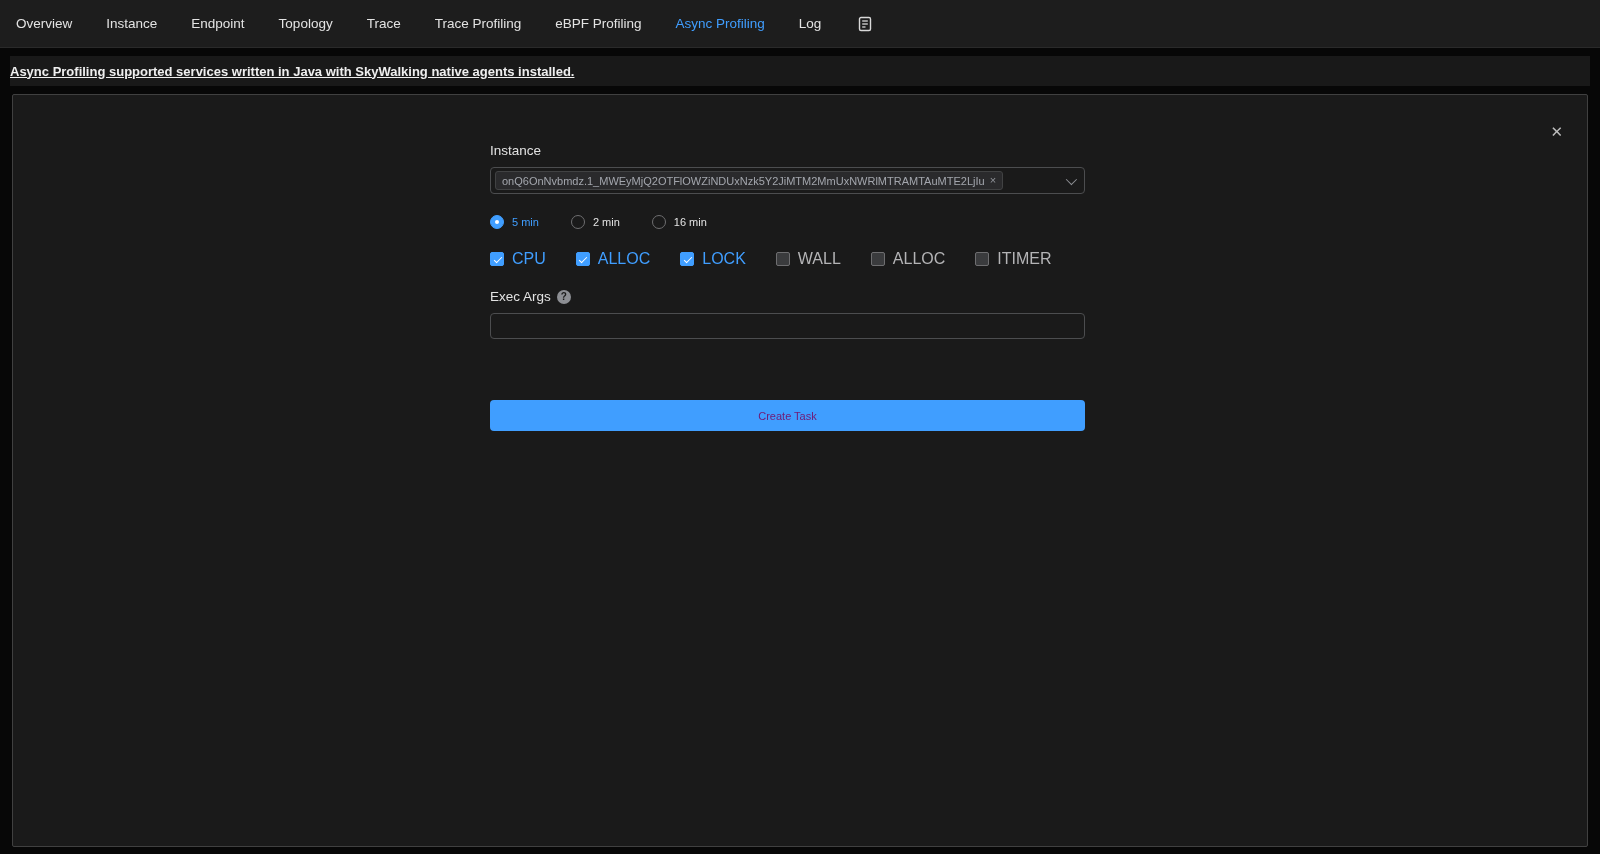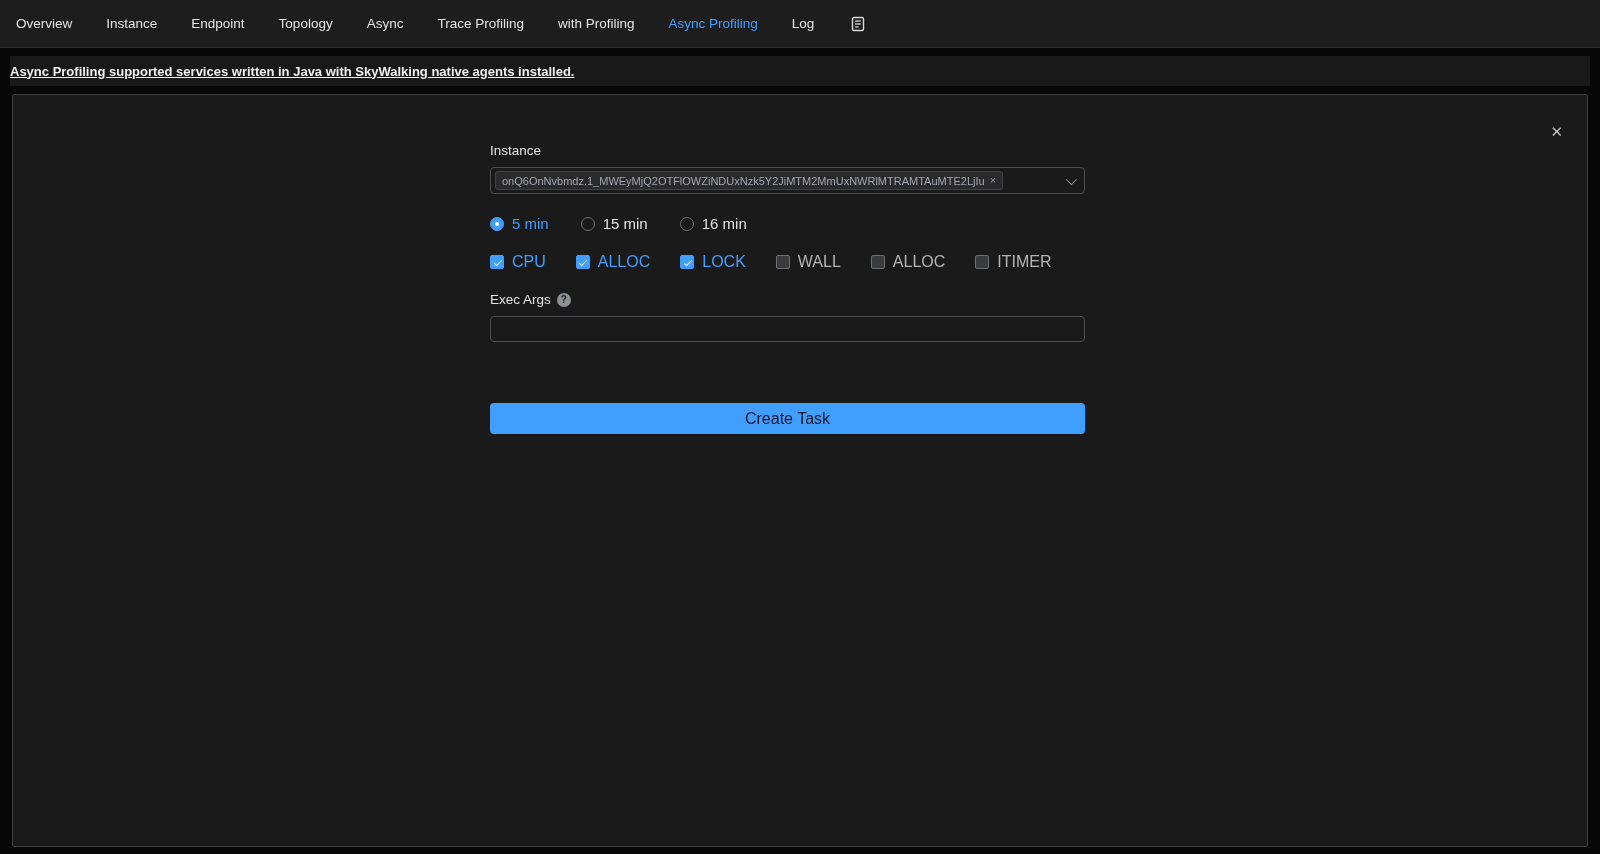--- a/index.html
+++ b/index.html
@@ -147,21 +147,21 @@
   }
   .radio-dot.on::after {
     content: "";
     position: absolute;
     left: 50%; top: 50%;
     width: 4px; height: 4px;
     border-radius: 50%;
     background: #fff;
     transform: translate(-50%, -50%);
   }
-  .radio-label { font-size: 15px; color: #e3e3e3; }
+  .radio-label { font-size: 11px; color: #e3e3e3; }
   .radio-label.on { color: #409eff; }
 
   
   .check-row { display: flex; align-items: center; gap: 30px; }
   .check { display: inline-flex; align-items: center; gap: 8px; cursor: pointer; }
   .check-box {
     width: 14px; height: 14px;
     border-radius: 2px;
     border: 1px solid #6e6e70;
     background: #3a3b3d;
@@ -213,37 +213,37 @@
   }
 
   
   .submit-btn {
     margin-top: 40px;
     width: 100%;
     height: 31px;
     background: #409eff;
     border: none;
     border-radius: 4px;
-    color: #0f172a;
-    font-size: 16px;
+    color: #701a75;
+    font-size: 11px;
     cursor: pointer;
     font-family: "Liberation Sans", sans-serif;
   }
 </style>
 </head>
 <body>
 
 <nav class="topnav">
   <span class="tab">Overview</span>
   <span class="tab">Instance</span>
   <span class="tab">Endpoint</span>
   <span class="tab">Topology</span>
-  <span class="tab">Async</span>
+  <span class="tab">Trace</span>
   <span class="tab">Trace Profiling</span>
-  <span class="tab">with Profiling</span>
+  <span class="tab">eBPF Profiling</span>
   <span class="tab on">Async Profiling</span>
   <span class="tab">Log</span>
   <span class="nav-icon-btn">
     <svg width="16" height="16" viewBox="0 0 16 16" fill="none">
       <rect x="2.5" y="1.5" width="11" height="13" rx="1.5" stroke="#d9d9d9" stroke-width="1.4"></rect>
       <line x1="5.2" y1="5" x2="10.8" y2="5" stroke="#d9d9d9" stroke-width="1.3"></line>
       <line x1="5.2" y1="8" x2="10.8" y2="8" stroke="#d9d9d9" stroke-width="1.3"></line>
       <line x1="5.2" y1="11" x2="8.5" y2="11" stroke="#d9d9d9" stroke-width="1.3"></line>
     </svg>
   </span>
@@ -273,21 +273,21 @@
 
     
     <div class="form-group">
       <div class="radio-row">
         <label class="radio">
           <span class="radio-dot on"></span>
           <span class="radio-label on">5 min</span>
         </label>
         <label class="radio">
           <span class="radio-dot"></span>
-          <span class="radio-label">15 min</span>
+          <span class="radio-label">2 min</span>
         </label>
         <label class="radio">
           <span class="radio-dot"></span>
           <span class="radio-label">16 min</span>
         </label>
       </div>
     </div>
 
     
     <div class="form-group">

